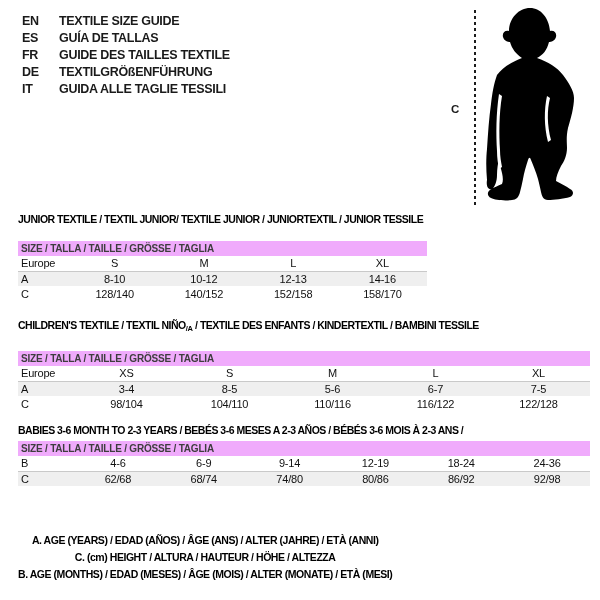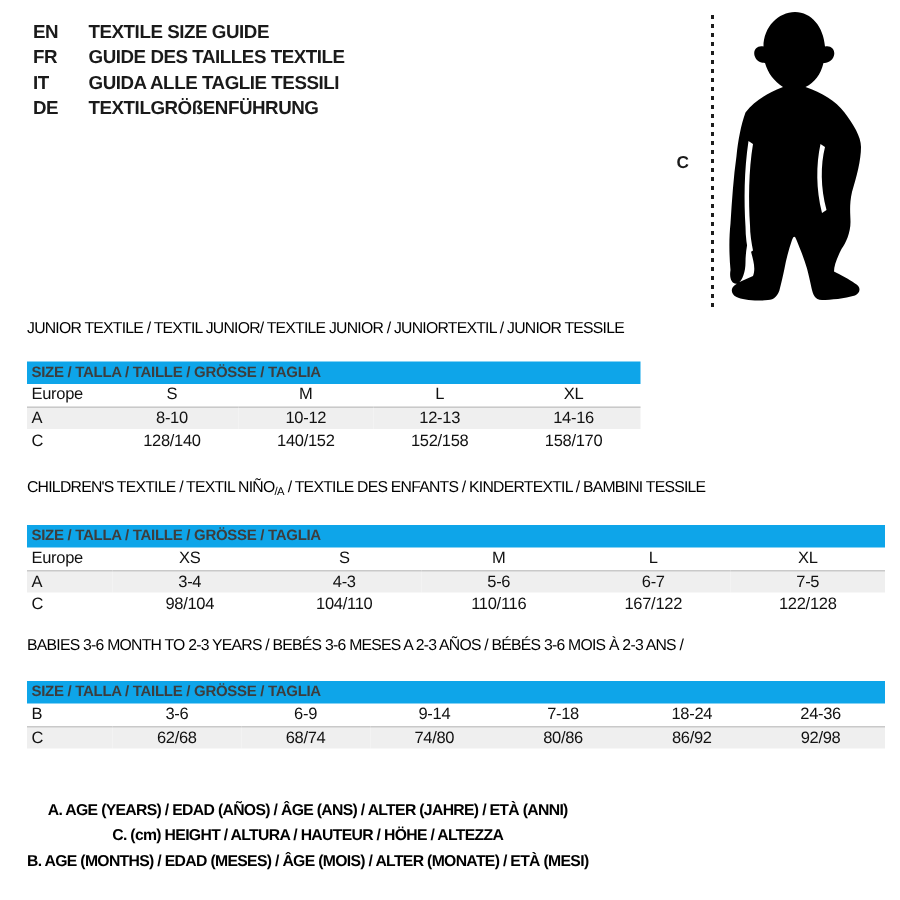--- a/index.html
+++ b/index.html
@@ -28,30 +28,30 @@
   }
   .fig-svg { position:absolute; left:486px; top:6px; width:114px; height:204px; }
 
   
   .section { position:absolute; left:18px; }
   #sec-junior   { top:212px; width:409px; }
   #sec-children { top:318px; width:572px; }
   #sec-babies   { top:423px; width:572px; }
 
   .tbl-title {
-    font-size:10.5px; font-weight:normal; letter-spacing:-0.5px;
+    font-size:10.5px; font-weight:bold; letter-spacing:-0.5px;
     line-height:14px; white-space:nowrap; color:#000;
   }
   #sec-junior .tbl-title, #sec-children .tbl-title { margin-bottom:15px; }
   #sec-babies .tbl-title { line-height:15px; }
-  #sec-babies .tbl-title-wrap { margin-bottom:16px; }
+  #sec-babies .tbl-title-wrap { margin-bottom:3px; }
   .sub { font-size:7.5px; vertical-align:-2px; letter-spacing:-0.3px; }
 
   .size-bar {
-    height:15px; line-height:15px; background:#0ea5e9; color:#3d3d3d;
+    height:15px; line-height:15px; background:#f0abfc; color:#3d3d3d;
     font-size:10px; font-weight:bold; letter-spacing:-0.2px; padding-left:3px;
   }
 
   table.size-table { width:100%; border-collapse:collapse; table-layout:fixed; }
   table.size-table td {
     height:15px; font-size:11px; letter-spacing:-0.2px;
     text-align:center; vertical-align:middle; color:#111;
   }
   table.size-table td.rowlabel { text-align:left; padding-left:3px; }
   tr.shaded td { background:#efefef; border-top:1px solid #c9c9c9; }
@@ -62,30 +62,34 @@
 </style>
 </head>
 <body>
 
 <div class="lang-header">
   <div class="lang-row">
     <span class="lang-code">EN</span>
     <span class="lang-label">TEXTILE SIZE GUIDE</span>
   </div>
   <div class="lang-row">
+    <span class="lang-code">ES</span>
+    <span class="lang-label">GUÍA DE TALLAS</span>
+  </div>
+  <div class="lang-row">
     <span class="lang-code">FR</span>
     <span class="lang-label">GUIDE DES TAILLES TEXTILE</span>
   </div>
   <div class="lang-row">
+    <span class="lang-code">DE</span>
+    <span class="lang-label">TEXTILGRÖßENFÜHRUNG</span>
+  </div>
+  <div class="lang-row">
     <span class="lang-code">IT</span>
     <span class="lang-label">GUIDA ALLE TAGLIE TESSILI</span>
-  </div>
-  <div class="lang-row">
-    <span class="lang-code">DE</span>
-    <span class="lang-label">TEXTILGRÖßENFÜHRUNG</span>
   </div>
 </div>
 
 <div class="fig-line"></div>
 <div class="fig-label">C</div>
 <svg class="fig-svg" viewBox="0 0 114 204" aria-hidden="true">
   <path fill="#000000" d="M44 2
     C55 2 63 12 64 25
     C68 24 71 27 70 31 C69 35 65 36 63 36
     C61 44 57 49 51 52
@@ -181,31 +185,31 @@
       <td class="rowlabel">Europe</td>
       <td>XS</td>
       <td>S</td>
       <td>M</td>
       <td>L</td>
       <td>XL</td>
     </tr>
     <tr class="shaded">
       <td class="rowlabel">A</td>
       <td>3-4</td>
-      <td>4-3</td>
+      <td>8-5</td>
       <td>5-6</td>
       <td>6-7</td>
       <td>7-5</td>
     </tr>
     <tr>
       <td class="rowlabel">C</td>
       <td>98/104</td>
       <td>104/110</td>
       <td>110/116</td>
-      <td>167/122</td>
+      <td>116/122</td>
       <td>122/128</td>
     </tr>
   </tbody>
     </table>
 </div>
 
 <div class="section" id="sec-babies">
   <div class="tbl-title-wrap">
     <div class="tbl-title">BABIES 3-6 MONTH TO 2-3 YEARS / BEBÉS 3-6 MESES A 2-3 AÑOS / BÉBÉS 3-6 MOIS À 2-3 ANS /</div>
   </div>
@@ -216,24 +220,24 @@
         <col>
         <col>
         <col>
         <col>
         <col>
         <col>
       </colgroup>
     <tbody>
         <tr>
       <td class="rowlabel">B</td>
-      <td>3-6</td>
+      <td>4-6</td>
       <td>6-9</td>
       <td>9-14</td>
-      <td>7-18</td>
+      <td>12-19</td>
       <td>18-24</td>
       <td>24-36</td>
     </tr>
     <tr class="shaded">
       <td class="rowlabel">C</td>
       <td>62/68</td>
       <td>68/74</td>
       <td>74/80</td>
       <td>80/86</td>
       <td>86/92</td>

